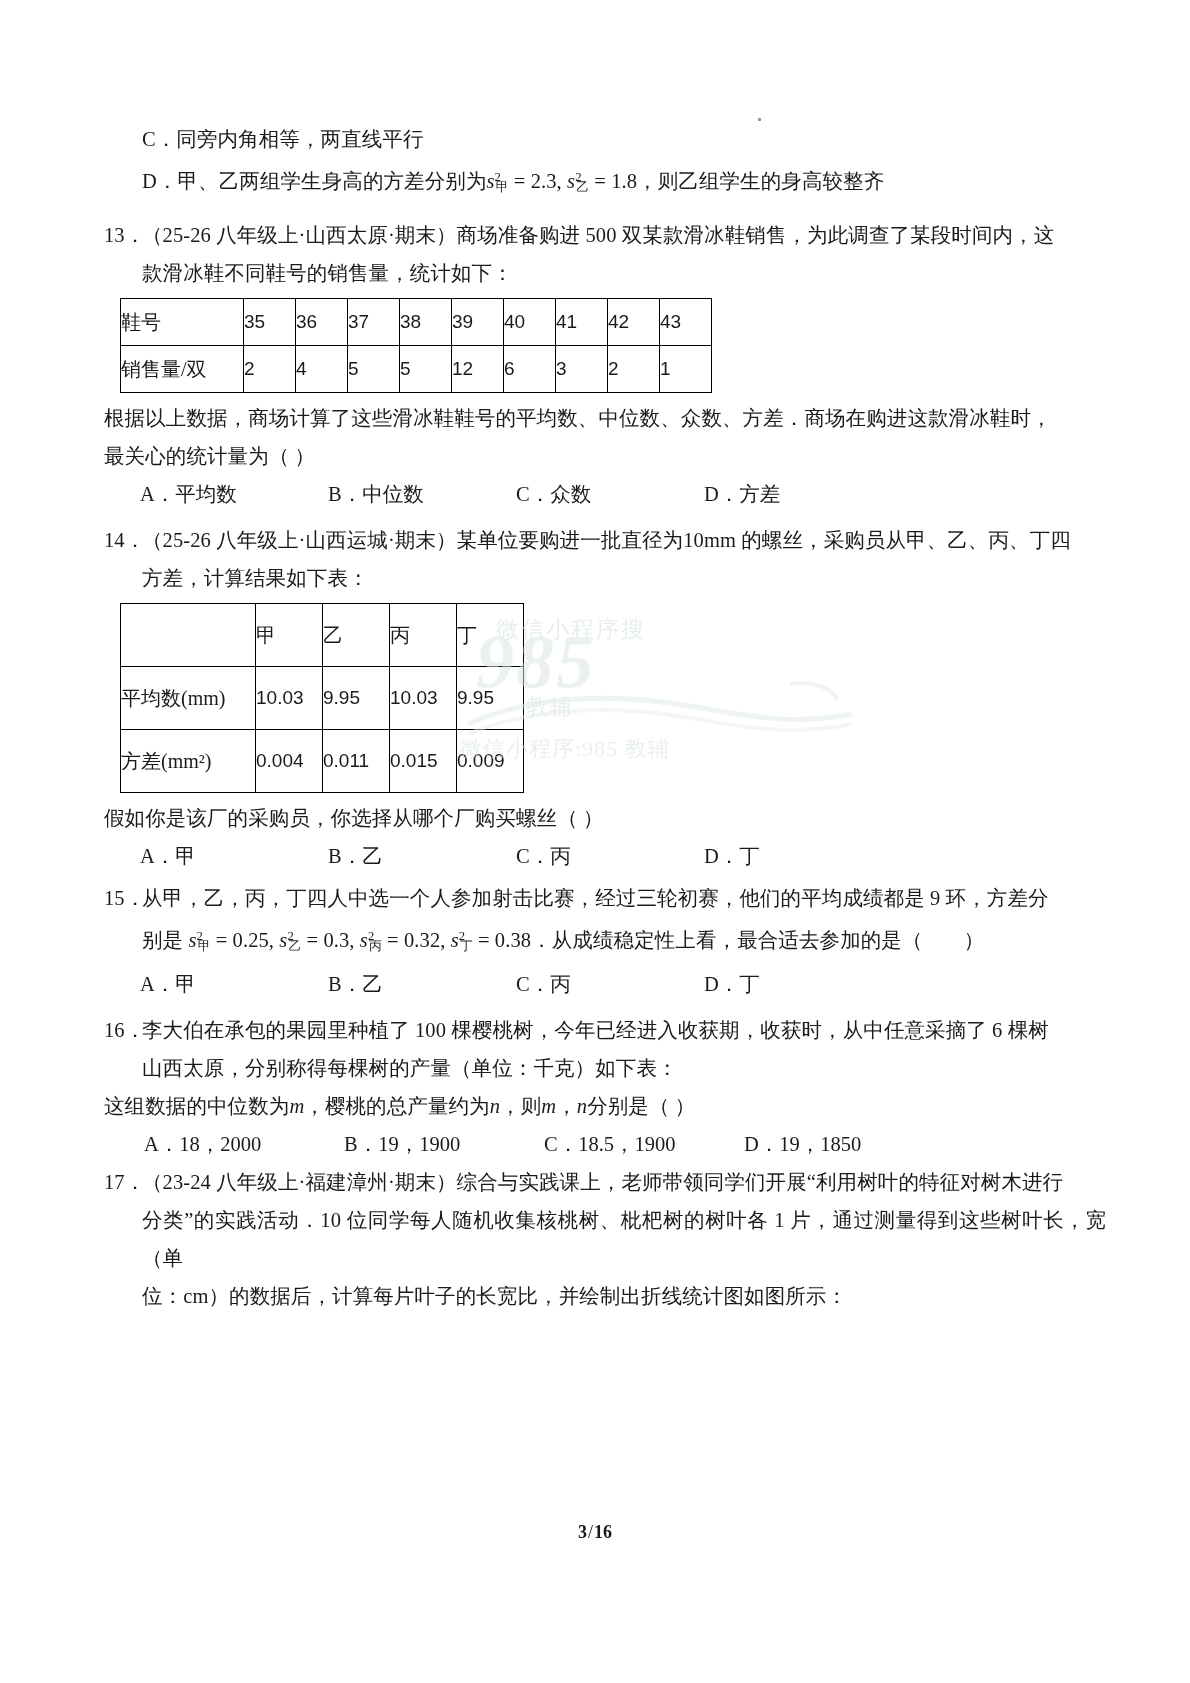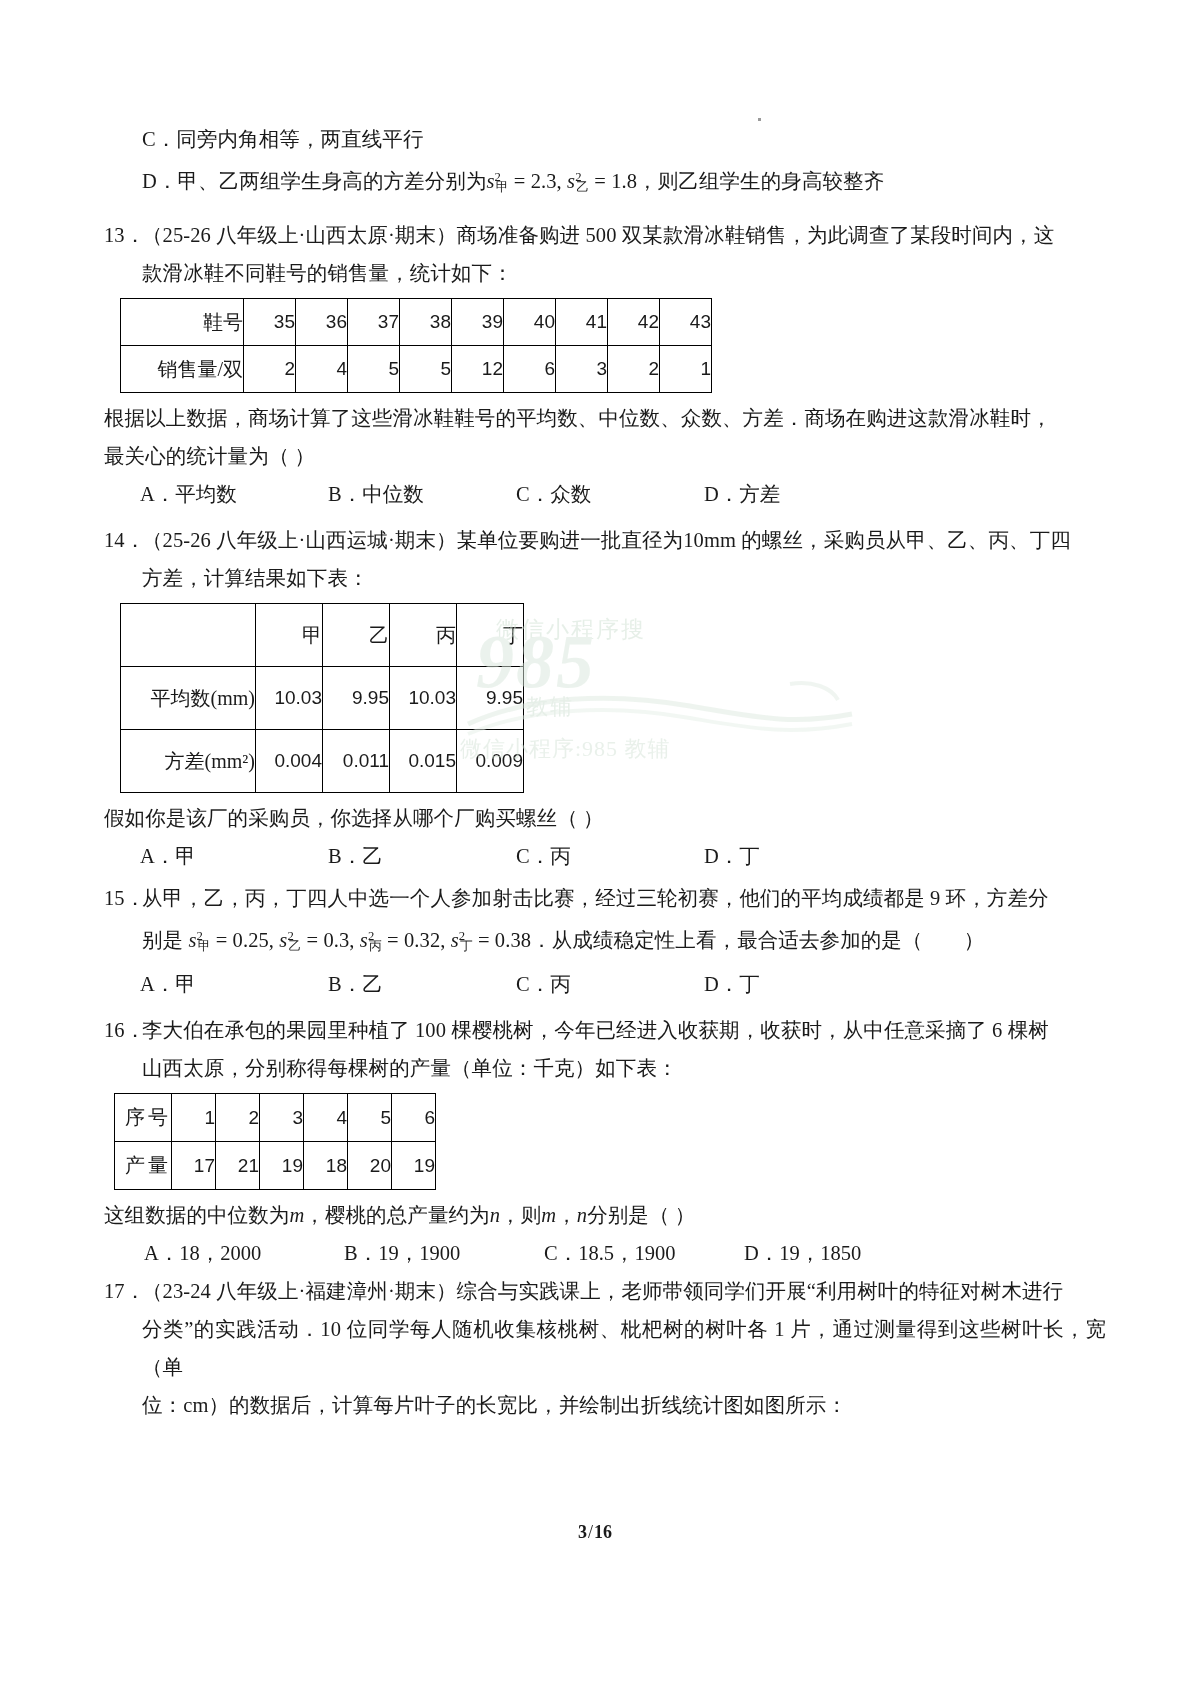--- a/index.html
+++ b/index.html
@@ -70,21 +70,21 @@
 
   
   table.grid {
     border-collapse: collapse;
     font-size: 19px;
     font-family: "Liberation Sans", sans-serif;
     margin: 6px 0 6px 0;
   }
   table.grid td, table.grid th {
     border: 1.4px solid #000;
-    text-align: right;
+    text-align: left;
     vertical-align: middle;
     font-weight: normal;
     padding: 0;
   }
   table.grid td.hd {
     font-family: "Liberation Serif", serif;
     font-size: 20px;
   }
 
   
@@ -321,42 +321,20 @@
       <span class="ch">D．丁</span>
     </div>
 
     <div class="qline q-body q-first" style="margin-top:8px">
       <span class="num">16．</span><span>李大伯在承包的果园里种植了 100 棵樱桃树，今年已经进入收获期，收获时，从中任意采摘了 6 棵树</span>
     </div>
     <div class="qline q-body">
       <span>山西太原，分别称得每棵树的产量（单位：千克）如下表：</span>
     </div>
 
-    <table class="grid" id="t16">
-      <tbody>
-          <tr>
-        <td class="hd">序号</td>
-        <td class="val">1</td>
-        <td class="val">2</td>
-        <td class="val">3</td>
-        <td class="val">4</td>
-        <td class="val">5</td>
-        <td class="val">6</td>
-      </tr>
-      <tr>
-        <td class="hd">产量</td>
-        <td class="val">17</td>
-        <td class="val">21</td>
-        <td class="val">19</td>
-        <td class="val">18</td>
-        <td class="val">20</td>
-        <td class="val">19</td>
-      </tr>
-    </tbody>
-      </table>
 
     <div class="qline" style="padding-left:0">
       <span>这组数据的中位数为</span><span class="mi">m</span><span>，樱桃的总产量约为</span><span class="mi">n</span><span>，则</span><span class="mi">m</span><span>，</span><span class="mi">n</span><span>分别是（ ）</span>
     </div>
 
     <div class="choices wide" style="padding-left:40px">
       <span class="ch">A．18，2000</span>
       <span class="ch">B．19，1900</span>
       <span class="ch">C．18.5，1900</span>
       <span class="ch">D．19，1850</span>

